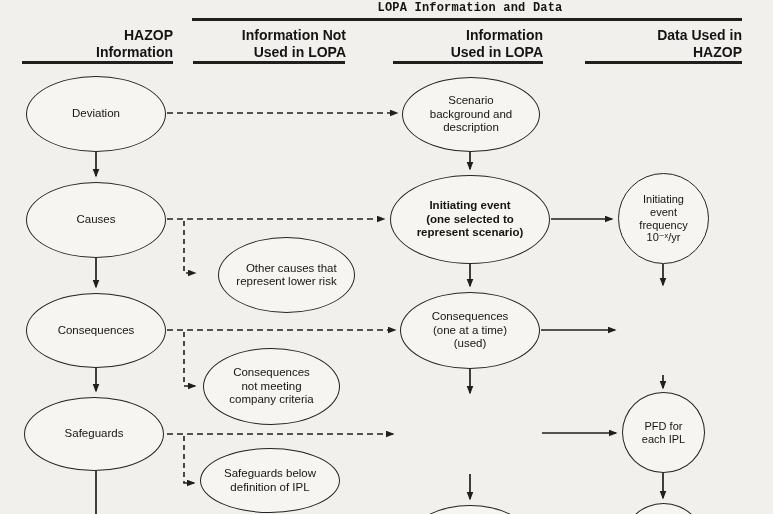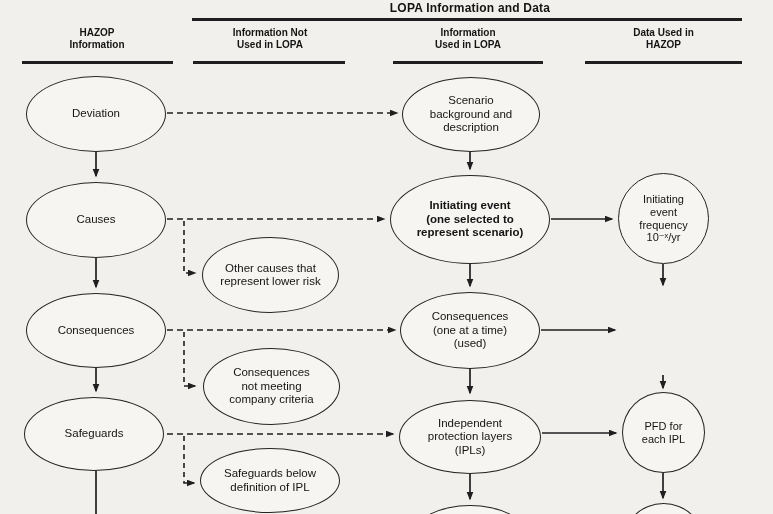--- a/index.html
+++ b/index.html
@@ -19,31 +19,32 @@
     font-family: "Liberation Sans", "DejaVu Sans", sans-serif;
     color: var(--text);
   }
   .title {
     position: absolute;
     text-align: center;
     font-weight: bold;
     font-size: 12px;
     letter-spacing: 0.2px;
     white-space: pre-line;
+    font-family: Liberation Mono, monospace;
   }
   .rule {
     position: absolute;
     height: 3px;
     background: var(--ink);
   }
   .colhead {
     position: absolute;
-    text-align: center;
+    text-align: right;
     font-weight: bold;
-    font-size: 10px;
+    font-size: 14px;
     line-height: 1.2;
     white-space: pre-line;
   }
   .node {
     position: absolute;
     border: 1.6px solid #242424;
     border-radius: 50%;
     background: var(--node-fill);
     display: flex;
     align-items: center;
@@ -123,21 +124,21 @@
   <div class="node" style="left:26px; top:76px;  width:140px; height:76px;">
       <span>Deviation</span>
     </div>
   <div class="node" style="left:26px; top:293px; width:140px; height:75px;">
       <span>Consequences</span>
     </div>
   <div class="node" style="left:24px; top:397px; width:140px; height:74px;">
       <span>Safeguards</span>
     </div>
 
-  <div class="node" style="left:202px; top:237px; width:137px; height:76px;">
+  <div class="node" style="left:218px; top:237px; width:137px; height:76px;text-align:right;">
       <span>Other causes that
 represent lower risk</span>
     </div>
   <div class="node" style="left:203px; top:348px; width:137px; height:77px;">
       <span>Consequences
 not meeting
 company criteria</span>
     </div>
   <div class="node" style="left:402px; top:77px;  width:138px; height:75px;">
       <span>Scenario
@@ -152,25 +153,20 @@
   <div class="node" style="left:390px; top:175px; width:160px; height:89px;font-weight:bold;">
       <span>Initiating event
 (one selected to
 represent scenario)</span>
     </div>
   <div class="node" style="left:400px; top:292px; width:140px; height:77px;">
       <span>Consequences
 (one at a time)
 (used)</span>
     </div>
-  <div class="node" style="left:399px; top:400px; width:142px; height:74px;">
-      <span>Independent
-protection layers
-(IPLs)</span>
-    </div>
   <div class="node" style="left:414px; top:505px; width:112px; height:58px;">
       <span></span>
     </div>
 
   <div class="node small" style="left:618px; top:173px; width:91px; height:91px;">
       <span>Initiating
 event
 frequency
 10⁻ˣ/yr</span>
     </div>

